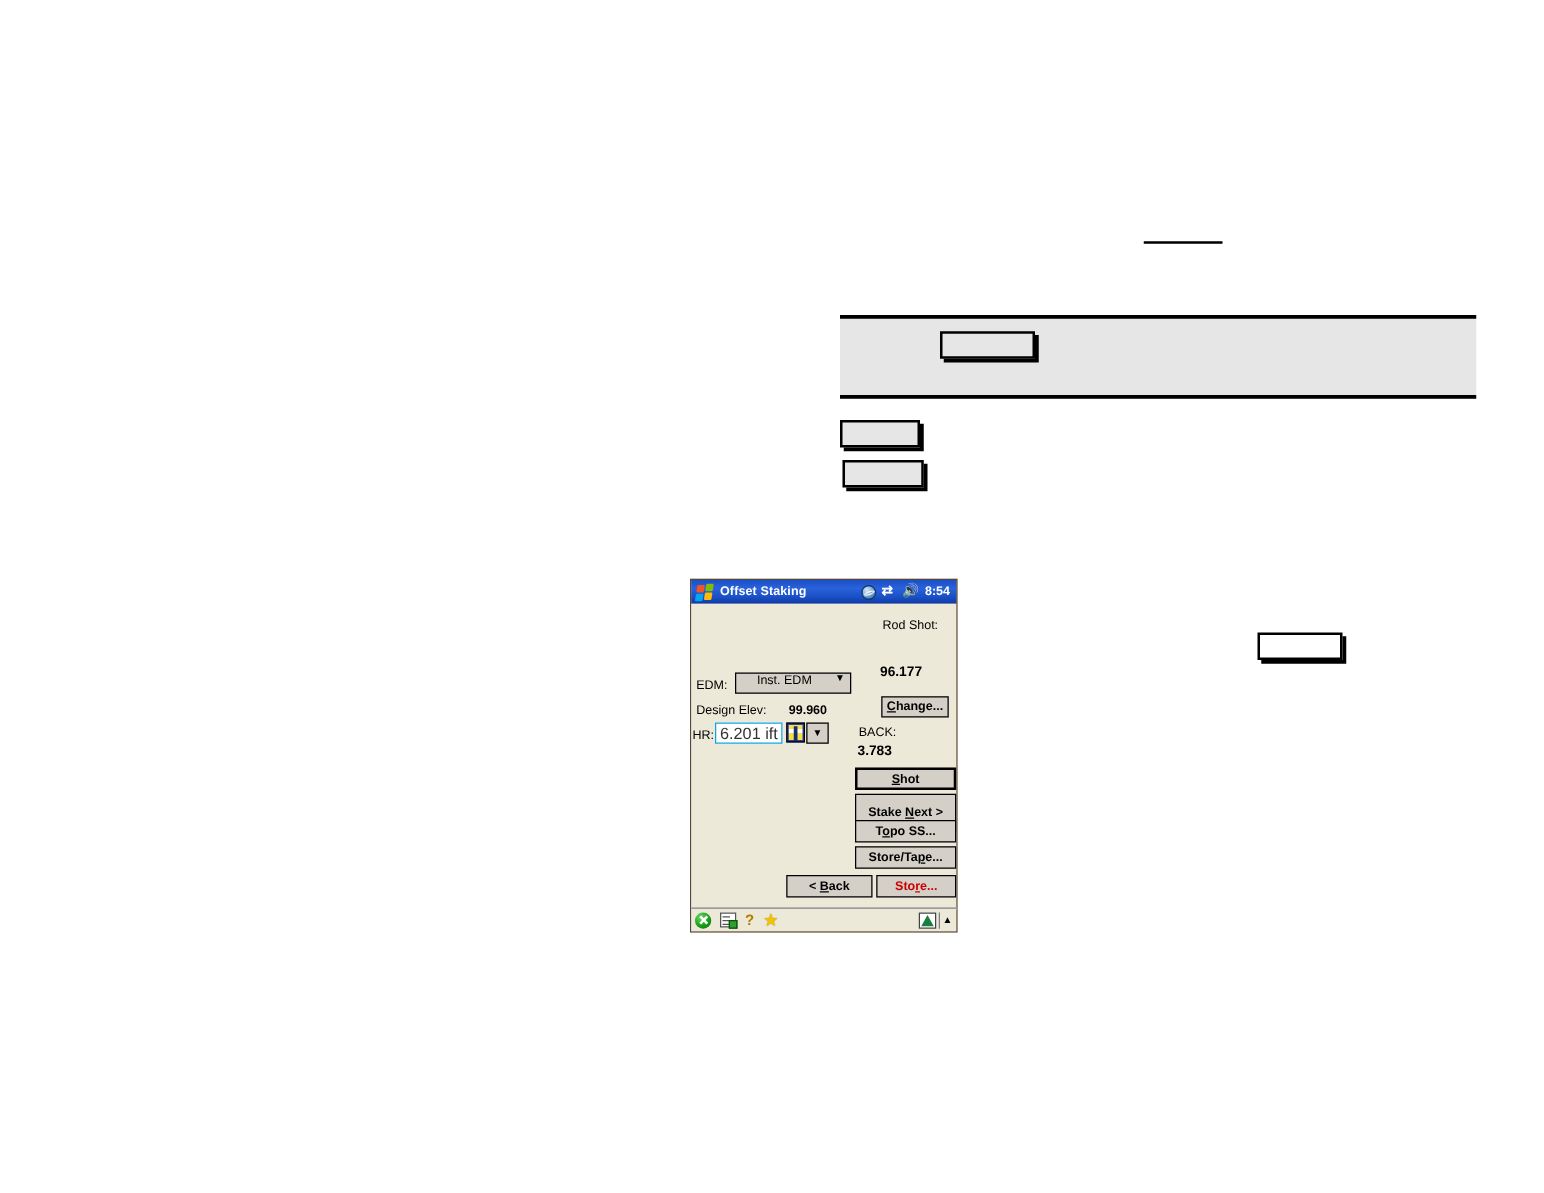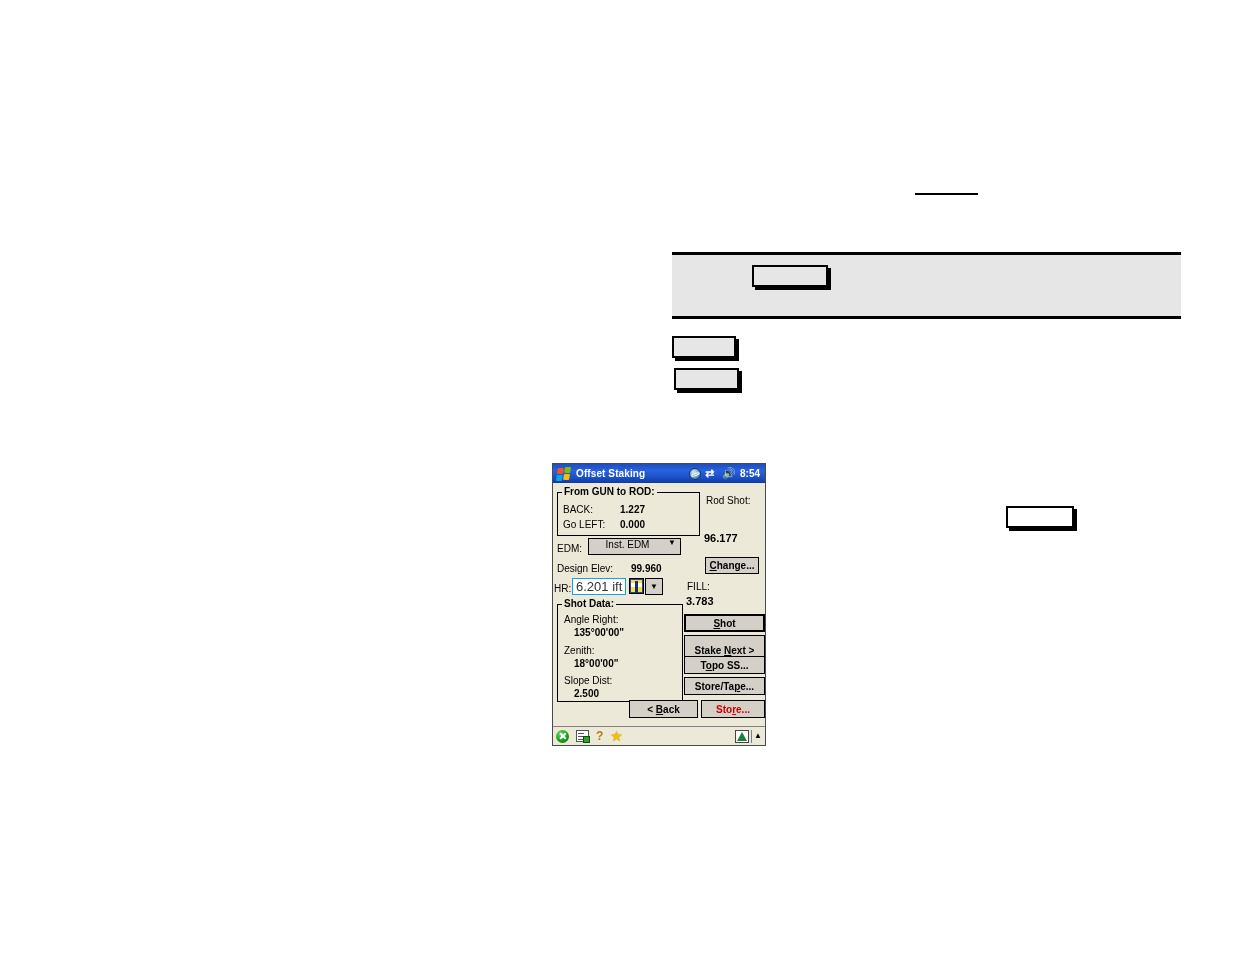--- a/index.html
+++ b/index.html
@@ -425,27 +425,20 @@
     <span class="tb-icons">
       <span class="tb-ie"></span>
       <span class="tb-sync">⇄</span>
       <span class="tb-spk">🔊</span>
       <span class="tb-time">8:54</span>
     </span>
   </div>
 
   <div class="client">
 
-    <div class="groupbox" style="left:4px; top:9px; width:143px; height:44px;">
-      <span class="gb-title">From GUN to ROD:</span>
-      <span class="lbl" style="left:5px; top:11px;">BACK:</span>
-      <span class="val" style="left:62px; top:11px;">1.227</span>
-      <span class="lbl" style="left:5px; top:26px;">Go LEFT:</span>
-      <span class="val" style="left:62px; top:26px;">0.000</span>
-    </div>
 
     <span class="lbl" style="left:153px; top:12px;">Rod Shot:</span>
     <span class="val-lg" style="left:151px; top:27px;margin-top:22px;">96.177</span>
 
     <span class="lbl" style="left:4px; top:60px;">EDM:</span>
     <div class="combo" style="left:35px; top:55px; width:93px; height:17px;">
       <span class="combo-text">Inst. EDM</span>
       <span class="combo-arrow">▼</span>
     </div>
 
@@ -460,32 +453,23 @@
     <div class="tinput" style="left:19px; top:95px; width:54px; height:17px;">
       <span>6.201 ift</span>
     </div>
     <div class="icon-btn" style="left:76px; top:95px; width:15px; height:16px;">
       <span class="glyph"></span>
     </div>
     <div class="drop-btn" style="left:92px; top:95px; width:18px; height:17px;">
       <span>▼</span>
     </div>
 
-    <span class="lbl" style="left:134px; top:98px;">FILL:</span>
+    <span class="lbl" style="left:134px; top:98px;">BACK:</span>
     <span class="val-lg" style="left:133px; top:112px;">3.783</span>
 
-    <div class="groupbox" style="left:4px; top:121px; width:126px; height:98px;">
-      <span class="gb-title">Shot Data:</span>
-      <span class="lbl" style="left:6px; top:9px;">Angle Right:</span>
-      <span class="val" style="left:16px; top:22px;">135°00'00"</span>
-      <span class="lbl" style="left:6px; top:40px;">Zenith:</span>
-      <span class="val" style="left:16px; top:53px;">18°00'00"</span>
-      <span class="lbl" style="left:6px; top:70px;">Slope Dist:</span>
-      <span class="val" style="left:16px; top:83px;">2.500</span>
-    </div>
 
     <div class="btn default" style="left:131px; top:131px; width:81px; height:18px;text-align:right;">
       <span><u>S</u>hot</span>
     </div>
     <div class="btn" style="left:131px; top:152px; width:81px; height:30px;">
       <span>Stake <u>N</u>ext &gt;</span>
     </div>
     <div class="btn" style="left:131px; top:173px; width:81px; height:18px;">
       <span>T<u>o</u>po SS...</span>
     </div>

